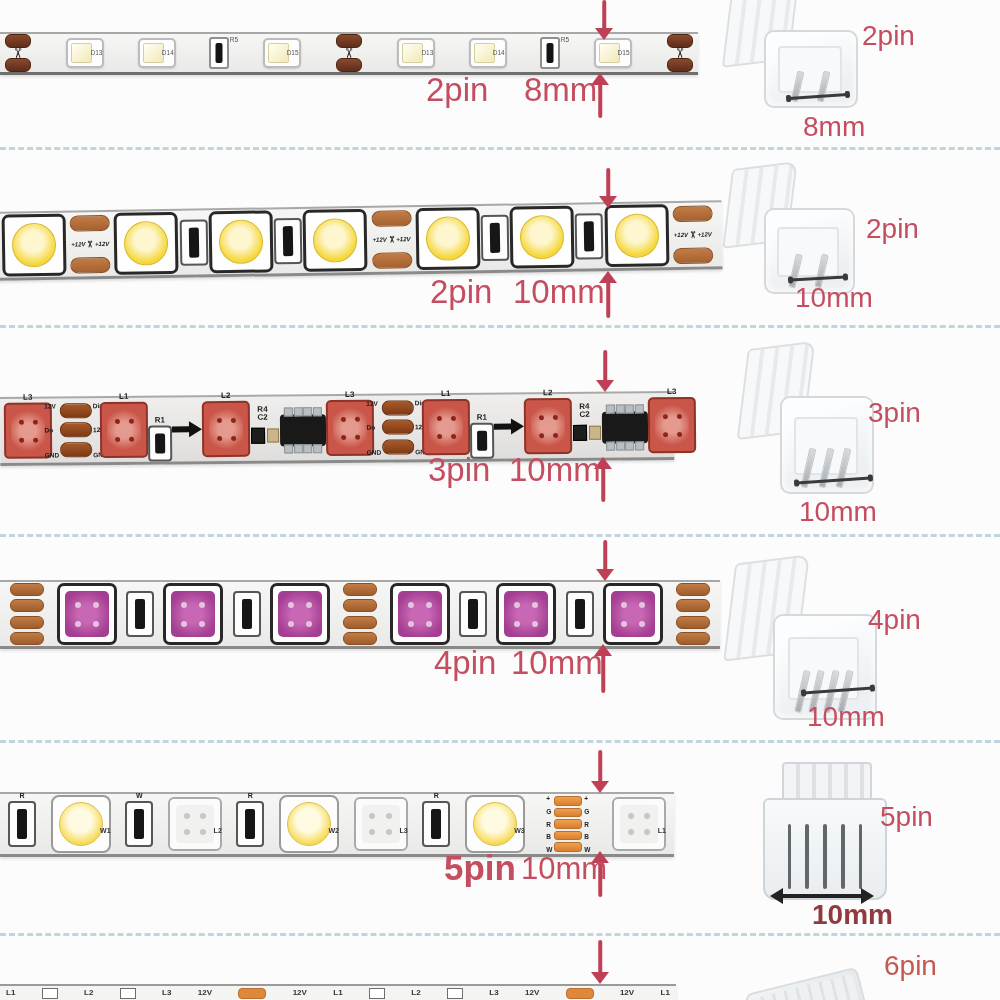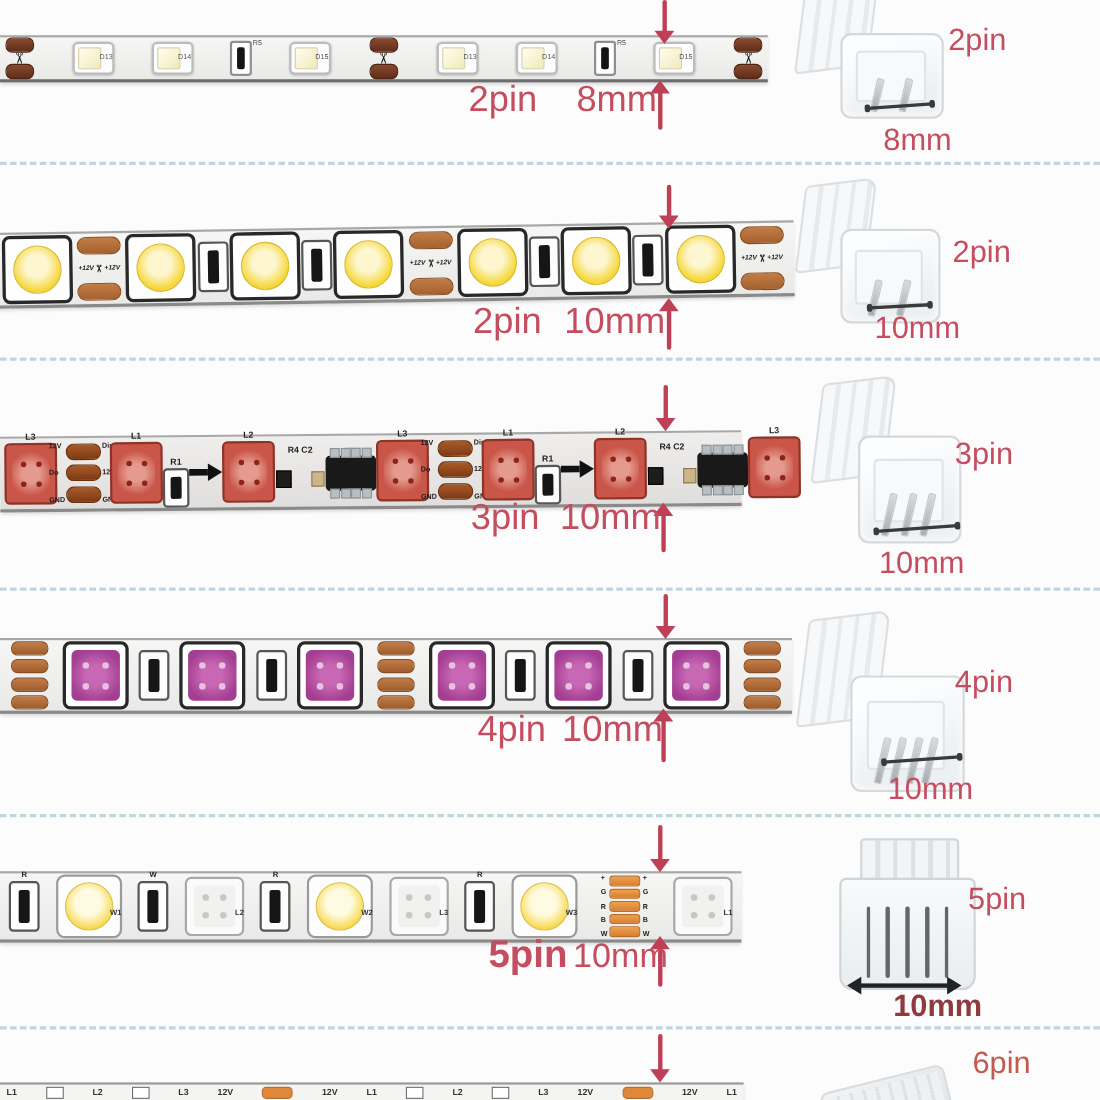--- a/index.html
+++ b/index.html
@@ -123,21 +123,21 @@
     background:linear-gradient(#a85a28,#7e3a14);border:1px solid #66300f;}
 
   .pads4{width:42px;height:62px;display:flex;flex-direction:column;align-items:center;justify-content:space-between;padding:2px 0;}
   .pads4 .oval4{width:32px;height:11px;border-radius:6px;display:block;
     background:linear-gradient(#c27c46,#9f5d2c);border:1px solid #8a4f24;}
 
   .arrseg{width:30px;height:16px;}
   .arrseg::before{content:"";position:absolute;left:0;top:5px;width:17px;height:6px;background:#111;}
   .arrseg::after{content:"";position:absolute;right:0;top:0;border:8px solid transparent;border-right:0;border-left:13px solid #111;}
 
-  .parts{width:46px;height:40px;}
+  .parts{width:30px;height:40px;}
   .parts .lb.top{top:-3px;}
   .parts .p1{position:absolute;left:1px;bottom:5px;width:12px;height:14px;background:#1d1d1d;border:1px solid #000;display:block;}
   .parts .p2{position:absolute;right:1px;bottom:6px;width:10px;height:12px;background:#cbb68a;border:1px solid #8f7b50;display:block;}
 
   .ic{width:46px;height:32px;background:#191919;border-radius:4px;margin-top:4px;}
   .ic .legs{position:absolute;left:4px;right:4px;display:flex;justify-content:space-between;}
   .ic .legs.t{top:-7px}.ic .legs.b{bottom:-7px}
   .ic .leg{width:7px;height:7px;background:#b9bec2;border:1px solid #8d9295;display:block;}
 
   

